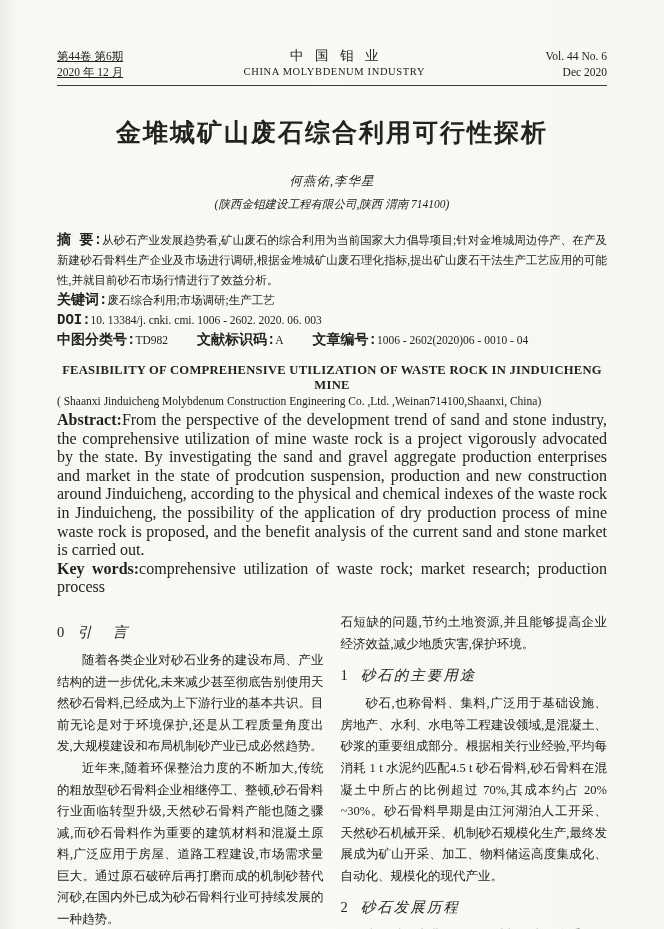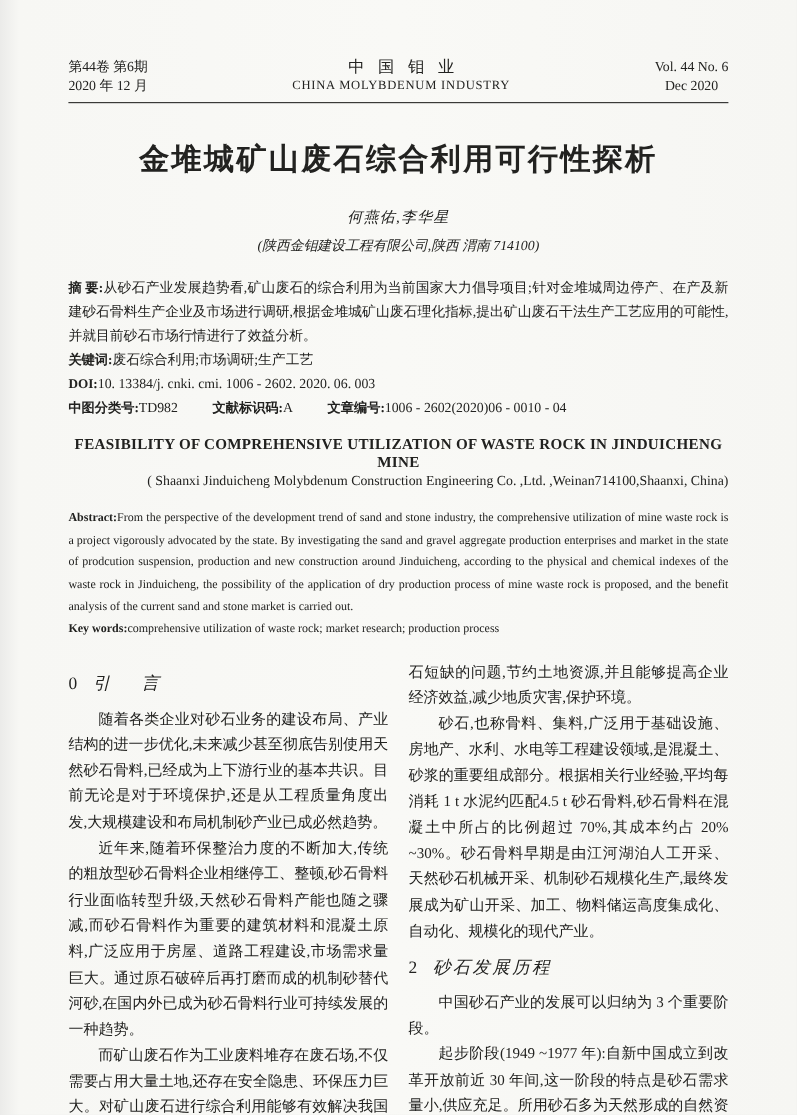--- a/index.html
+++ b/index.html
@@ -14,54 +14,54 @@
     background: linear-gradient(90deg, #ebebe9 0px, #f7f7f4 16px, #f9f9f6 330px, #f6f6f3 664px);
     color: #222220;
     overflow: hidden;
     box-sizing: border-box;
   }
   .content { position: absolute; left: 57px; top: 48px; width: 550px; }
 
   
   .jheader { display: flex; justify-content: space-between; align-items: flex-end; font-size: 11.5px; line-height: 16px; }
   .jh-col { text-align: center; }
-  .jh-left { text-align: left; }
-  .jh-right { }
+  .jh-left { text-align: left; text-decoration: underline; }
+  .jh-right { text-align: right; }
   .jh-cn { font-size: 13.5px; letter-spacing: 0.85em; text-indent: 0.85em; white-space: nowrap; }
   .jh-en { font-size: 10.5px; letter-spacing: 0.06em; }
   .jheader-rule { border: 0; border-top: 1.4px solid #3a3a38; margin: 5px 0 0 0; }
 
   
   .art-title { margin-top: 30px; text-align: center; font-size: 25px; font-weight: bold; letter-spacing: 2px; }
   .authors { margin-top: 24px; text-align: center; font-size: 12.5px; font-style: italic; letter-spacing: 1px; }
   .affil { margin-top: 7px; text-align: center; font-size: 11.5px; font-style: italic; }
 
   
   .meta-cn { margin-top: 18px; font-size: 11.5px; line-height: 20px; text-align: justify; }
-  .meta-cn .lbl { font-weight: bold; font-family: Liberation Serif, serif; font-size: 11px; }
+  .meta-cn .lbl { font-weight: bold; font-family: Liberation Mono, monospace; font-size: 14px; }
   .meta-line { margin-top: 0; }
   .clc-line .seg { margin-right: 26px; }
   .clc-line .seg:last-child { margin-right: 17px; }
 
   
   .title-en { margin-top: 13px; text-align: center; font-weight: bold; font-size: 12.6px; letter-spacing: 0.02em; }
   .authors-en { margin-top: 3px; text-align: center; font-size: 11.5px; }
-  .affil-en { margin-top: 2px; text-align: right; font-size: 11.5px; }
-  .meta-en { margin-top: 16px; font-size: 10px; line-height: 18.6px; text-align: justify; }
+  .affil-en { margin-top: 2px; text-align: left; font-size: 11.5px; }
+  .meta-en { margin-top: 4px; font-size: 16px; line-height: 18.6px; text-align: justify; }
   .meta-en .lbl { font-weight: bold; }
 
   
   .cols { margin-top: 15px; display: flex; gap: 17px; }
   .col { width: 266.5px; font-size: 12.5px; line-height: 21.6px; text-align: justify; }
   .col p { margin: 0; text-indent: 2em; }
   .col p.noindent { text-indent: 0; }
   .sec-h { margin: 9px 0 7px 0; font-size: 14.5px; line-height: 22px; white-space: nowrap; }
   .sec-h .num { display: inline-block; min-width: 1.4em; }
   .sec-h .sec-text { font-style: italic; letter-spacing: 2px; }
-  .sec-h.wide .sec-text { letter-spacing: 0.6em; font-family: Liberation Mono, monospace; }
+  .sec-h.wide .sec-text { letter-spacing: 0.6em; }
 </style>
 </head>
 <body>
 
 <div class="page">
   <div class="content">
 
     <div class="jheader">
       <div class="jh-col jh-left">
         <div>第44卷 第6期</div>
@@ -105,20 +105,21 @@
       <div class="col">
         <div class="sec-h wide"><span class="num">0</span><span class="sec-text">引 言</span></div>
         <p>随着各类企业对砂石业务的建设布局、产业结构的进一步优化,未来减少甚至彻底告别使用天然砂石骨料,已经成为上下游行业的基本共识。目前无论是对于环境保护,还是从工程质量角度出发,大规模建设和布局机制砂产业已成必然趋势。</p>
         <p>近年来,随着环保整治力度的不断加大,传统的粗放型砂石骨料企业相继停工、整顿,砂石骨料行业面临转型升级,天然砂石骨料产能也随之骤减,而砂石骨料作为重要的建筑材料和混凝土原料,广泛应用于房屋、道路工程建设,市场需求量巨大。通过原石破碎后再打磨而成的机制砂替代河砂,在国内外已成为砂石骨料行业可持续发展的一种趋势。</p>
         <p>而矿山废石作为工业废料堆存在废石场,不仅需要占用大量土地,还存在安全隐患、环保压力巨大。对矿山废石进行综合利用能够有效解决我国砂</p>
 
       </div>
 
       <div class="col">
         <p class="noindent">石短缺的问题,节约土地资源,并且能够提高企业经济效益,减少地质灾害,保护环境。</p>
+        <div class="sec-h"><span class="num">1</span><span class="sec-text">砂石的主要用途</span></div>
         <p>砂石,也称骨料、集料,广泛用于基础设施、房地产、水利、水电等工程建设领域,是混凝土、砂浆的重要组成部分。根据相关行业经验,平均每消耗 1 t 水泥约匹配4.5 t 砂石骨料,砂石骨料在混凝土中所占的比例超过 70%,其成本约占 20% ~30%。砂石骨料早期是由江河湖泊人工开采、天然砂石机械开采、机制砂石规模化生产,最终发展成为矿山开采、加工、物料储运高度集成化、自动化、规模化的现代产业。</p>
         <div class="sec-h"><span class="num">2</span><span class="sec-text">砂石发展历程</span></div>
         <p>中国砂石产业的发展可以归纳为 3 个重要阶段。</p>
         <p>起步阶段(1949 ~1977 年):自新中国成立到改革开放前近 30 年间,这一阶段的特点是砂石需求量小,供应充足。所用砂石多为天然形成的自然资源,以人工开采为主,设备简单,发展缓慢。</p>
 
       </div>
 
     </div>
   </div>
 </div>

